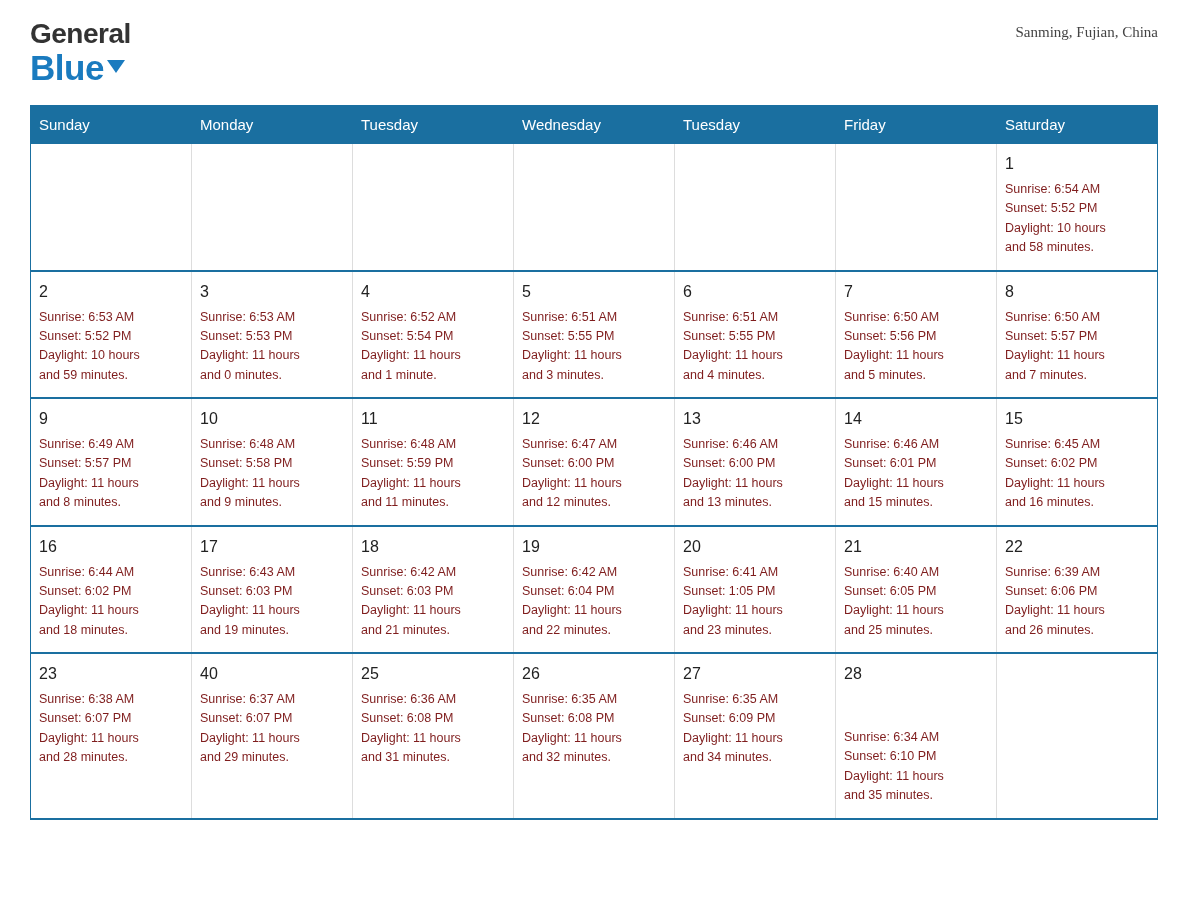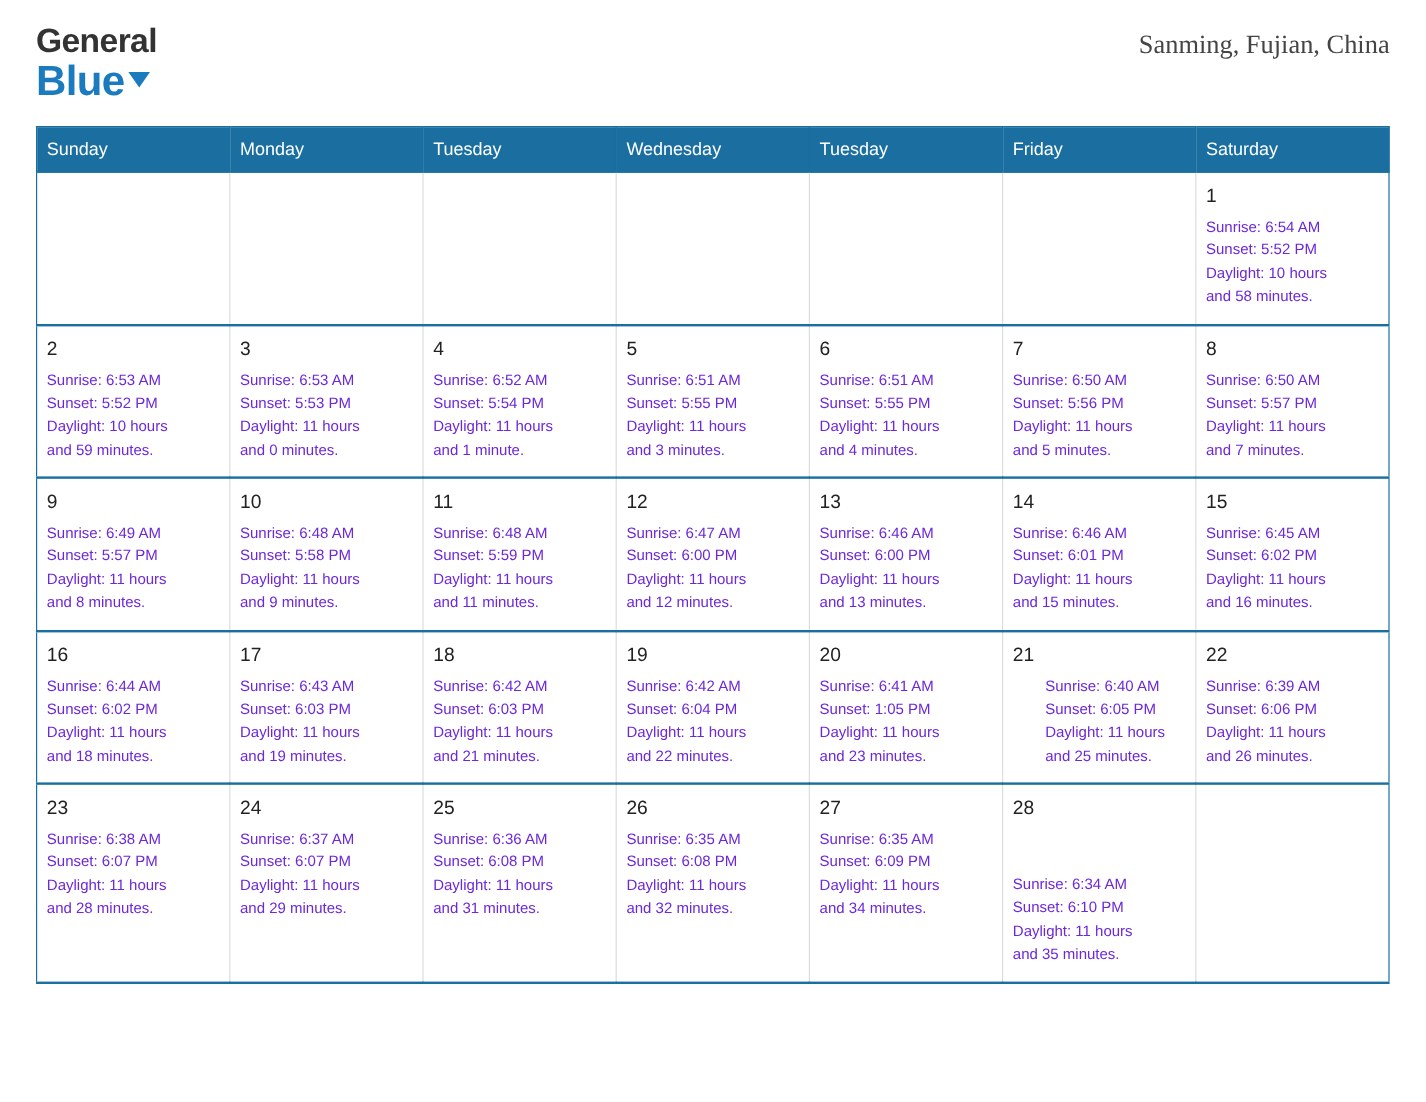--- a/index.html
+++ b/index.html
@@ -20,21 +20,21 @@
     .title-block {
       text-align: right;
     }
     .month-title {
       font-size: 52px;
       font-weight: normal;
       color: #222;
       font-family: Georgia, serif;
     }
     .location-title {
-      font-size: 22px;
+      font-size: 15px;
       color: #444;
       font-family: Georgia, serif;
       margin-top: 4px;
     }
     .calendar {
       width: 100%;
       border-collapse: collapse;
       table-layout: fixed;
       padding-left: 28px;
     }
@@ -68,21 +68,21 @@
     }
     .day-number {
       font-size: 16px;
       font-weight: normal;
       color: #222;
       display: block;
       margin-bottom: 4px;
     }
     .day-info {
       font-size: 12.5px;
-      color: #6d28d9;
+      color: #7f1d1d;
       line-height: 1.55;
     }
     .empty-cell {
       background: #f9f9f9;
     }
     .logo-wrapper {
       display: flex;
       flex-direction: row;
       align-items: center;
       gap: 0px;
@@ -299,21 +299,21 @@
         </td>
         <td>
           <span class="day-number">20</span>
           <div class="day-info" style="white-space: pre-line;">Sunrise: 6:41 AM
 Sunset: 1:05 PM
 Daylight: 11 hours
 and 23 minutes.</div>
         </td>
         <td>
           <span class="day-number">21</span>
-          <div class="day-info" style="white-space: pre-line; margin-left: 27px;">Sunrise: 6:40 AM
+          <div class="day-info" style="white-space: pre-line;">Sunrise: 6:40 AM
 Sunset: 6:05 PM
 Daylight: 11 hours
 and 25 minutes.</div>
         </td>
         <td>
           <span class="day-number">22</span>
           <div class="day-info" style="white-space: pre-line;">Sunrise: 6:39 AM
 Sunset: 6:06 PM
 Daylight: 11 hours
 and 26 minutes.</div>
@@ -321,21 +321,21 @@
       </tr>
       <tr>
         <td>
           <span class="day-number">23</span>
           <div class="day-info" style="white-space: pre-line;">Sunrise: 6:38 AM
 Sunset: 6:07 PM
 Daylight: 11 hours
 and 28 minutes.</div>
         </td>
         <td>
-          <span class="day-number">24</span>
+          <span class="day-number">40</span>
           <div class="day-info" style="white-space: pre-line;">Sunrise: 6:37 AM
 Sunset: 6:07 PM
 Daylight: 11 hours
 and 29 minutes.</div>
         </td>
         <td>
           <span class="day-number">25</span>
           <div class="day-info" style="white-space: pre-line;">Sunrise: 6:36 AM
 Sunset: 6:08 PM
 Daylight: 11 hours

